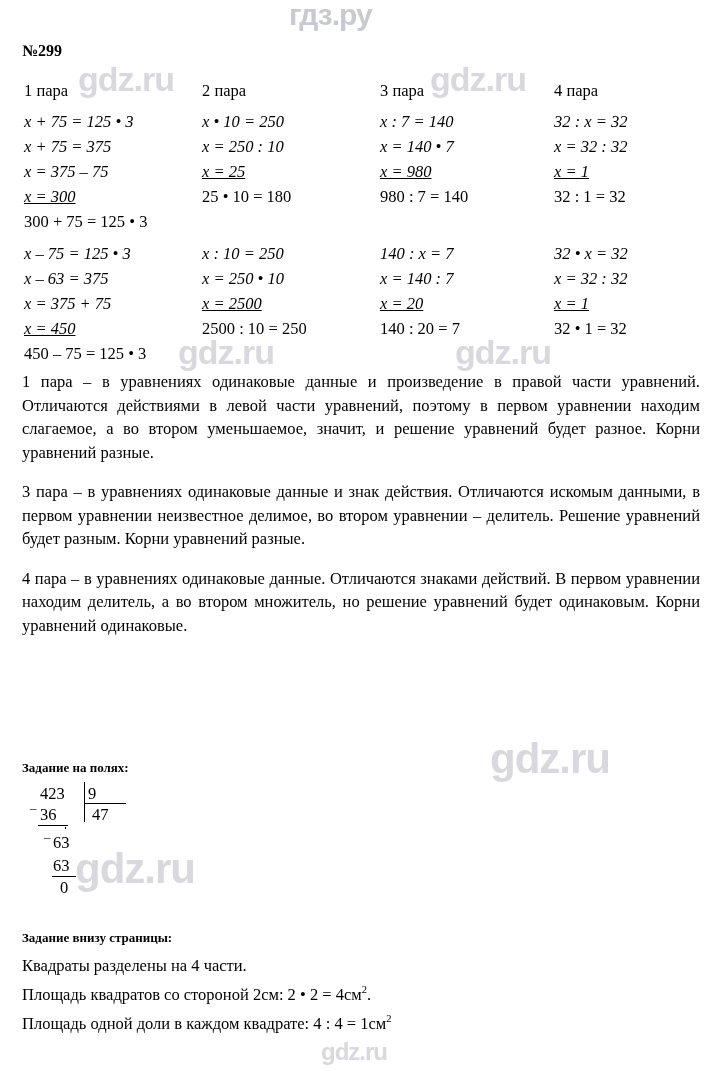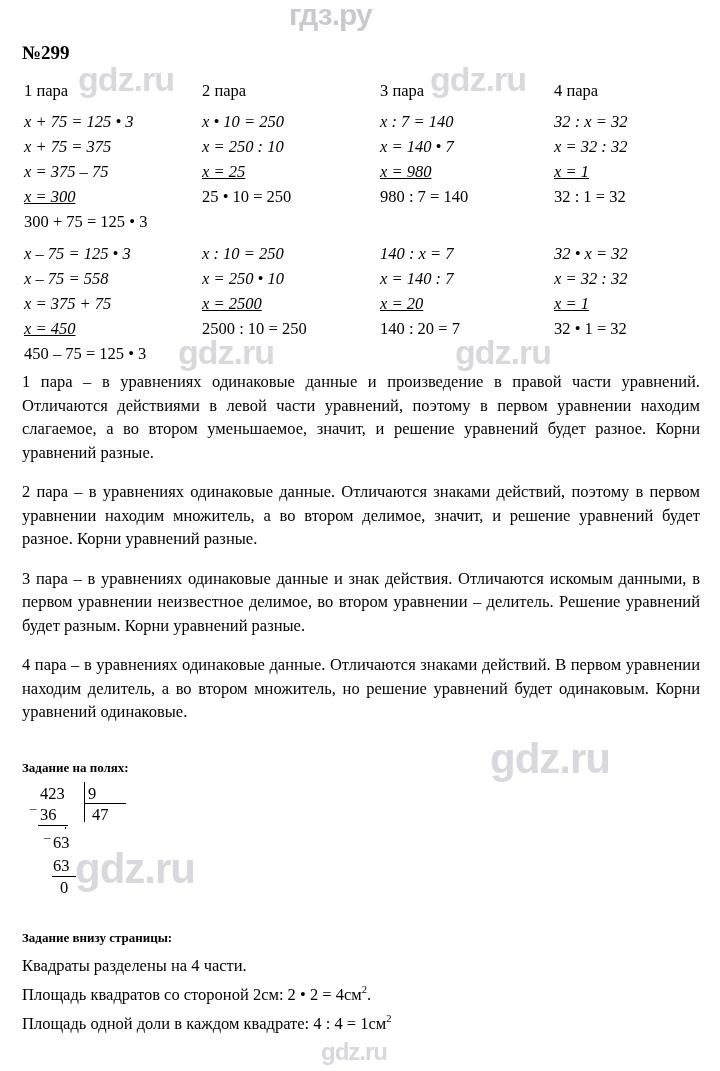--- a/index.html
+++ b/index.html
@@ -48,21 +48,21 @@
   .content {
     position: absolute;
     left: 0; top: 0;
     width: 720px;
   }
 
   .task-number {
     position: absolute;
     left: 22px;
     top: 42px;
-    font-size: 19px;
+    font-size: 16px;
     font-weight: bold;
   }
 
   
   .cols {
     position: absolute;
     left: 24px;
     top: 78px;
     width: 680px;
   }
@@ -180,21 +180,21 @@
           <div class="eq ital">x = 375 – 75</div>
           <div class="eq ital ul">x = 300</div>
           <div class="eq">300 + 75 = 125 • 3</div>
         </div>
 
         <div class="col c2">
           <div class="hdr">2 пара</div>
           <div class="eq ital">x • 10 = 250</div>
           <div class="eq ital">x = 250 : 10</div>
           <div class="eq ital ul">x = 25</div>
-          <div class="eq">25 • 10 = 250</div>
+          <div class="eq">25 • 10 = 180</div>
         </div>
 
         <div class="col c3">
           <div class="hdr">3 пара</div>
           <div class="eq ital">x : 7 = 140</div>
           <div class="eq ital">x = 140 • 7</div>
           <div class="eq ital ul">x = 980</div>
           <div class="eq">980 : 7 = 140</div>
         </div>
 
@@ -205,21 +205,21 @@
           <div class="eq ital ul">x = 1</div>
           <div class="eq">32 : 1 = 32</div>
         </div>
 
       </div>
 
       <div class="col-row" style="margin-top:18px;">
 
         <div class="col c1">
           <div class="eq ital">x – 75 = 125 • 3</div>
-          <div class="eq ital">x – 75 = 558</div>
+          <div class="eq ital">x – 63 = 375</div>
           <div class="eq ital">x = 375 + 75</div>
           <div class="eq ital ul">x = 450</div>
           <div class="eq">450 – 75 = 125 • 3</div>
         </div>
 
         <div class="col c2">
           <div class="eq ital">x : 10 = 250</div>
           <div class="eq ital">x = 250 • 10</div>
           <div class="eq ital ul">x = 2500</div>
           <div class="eq">2500 : 10 = 250</div>
@@ -238,21 +238,20 @@
           <div class="eq ital ul">x = 1</div>
           <div class="eq">32 • 1 = 32</div>
         </div>
 
       </div>
 
     </div>
 
     <div class="paras">
       <div class="para">1 пара – в уравнениях одинаковые данные и произведение в правой части уравнений. Отличаются действиями в левой части уравнений, поэтому в первом уравнении находим слагаемое, а во втором уменьшаемое, значит, и решение уравнений будет разное. Корни уравнений разные.</div>
-      <div class="para">2 пара – в уравнениях одинаковые данные. Отличаются знаками действий, поэтому в первом уравнении находим множитель, а во втором делимое, значит, и решение уравнений будет разное. Корни уравнений разные.</div>
       <div class="para">3 пара – в уравнениях одинаковые данные и знак действия. Отличаются искомым данными, в первом уравнении неизвестное делимое, во втором уравнении – делитель. Решение уравнений будет разным. Корни уравнений разные.</div>
       <div class="para">4 пара – в уравнениях одинаковые данные. Отличаются знаками действий. В первом уравнении находим делитель, а во втором множитель, но решение уравнений будет одинаковым. Корни уравнений одинаковые.</div>
     </div>
 
     <div class="margin-task">
       <div class="section-title">Задание на полях:</div>
 
       <div class="division">
 
         <span class="d" style="left:18px; top:0px;">423</span>

